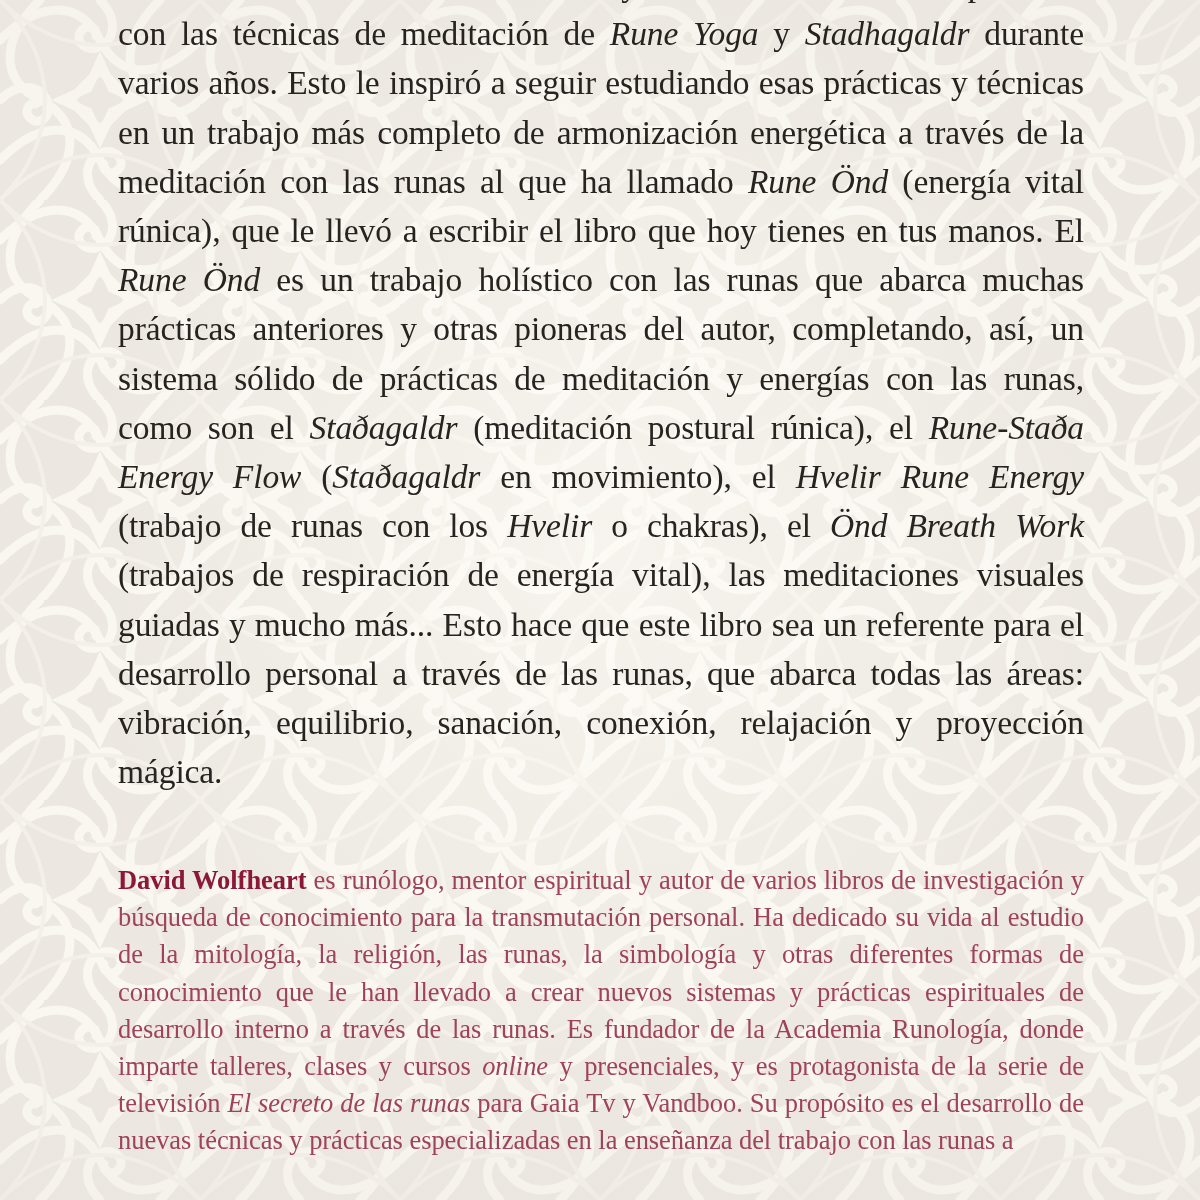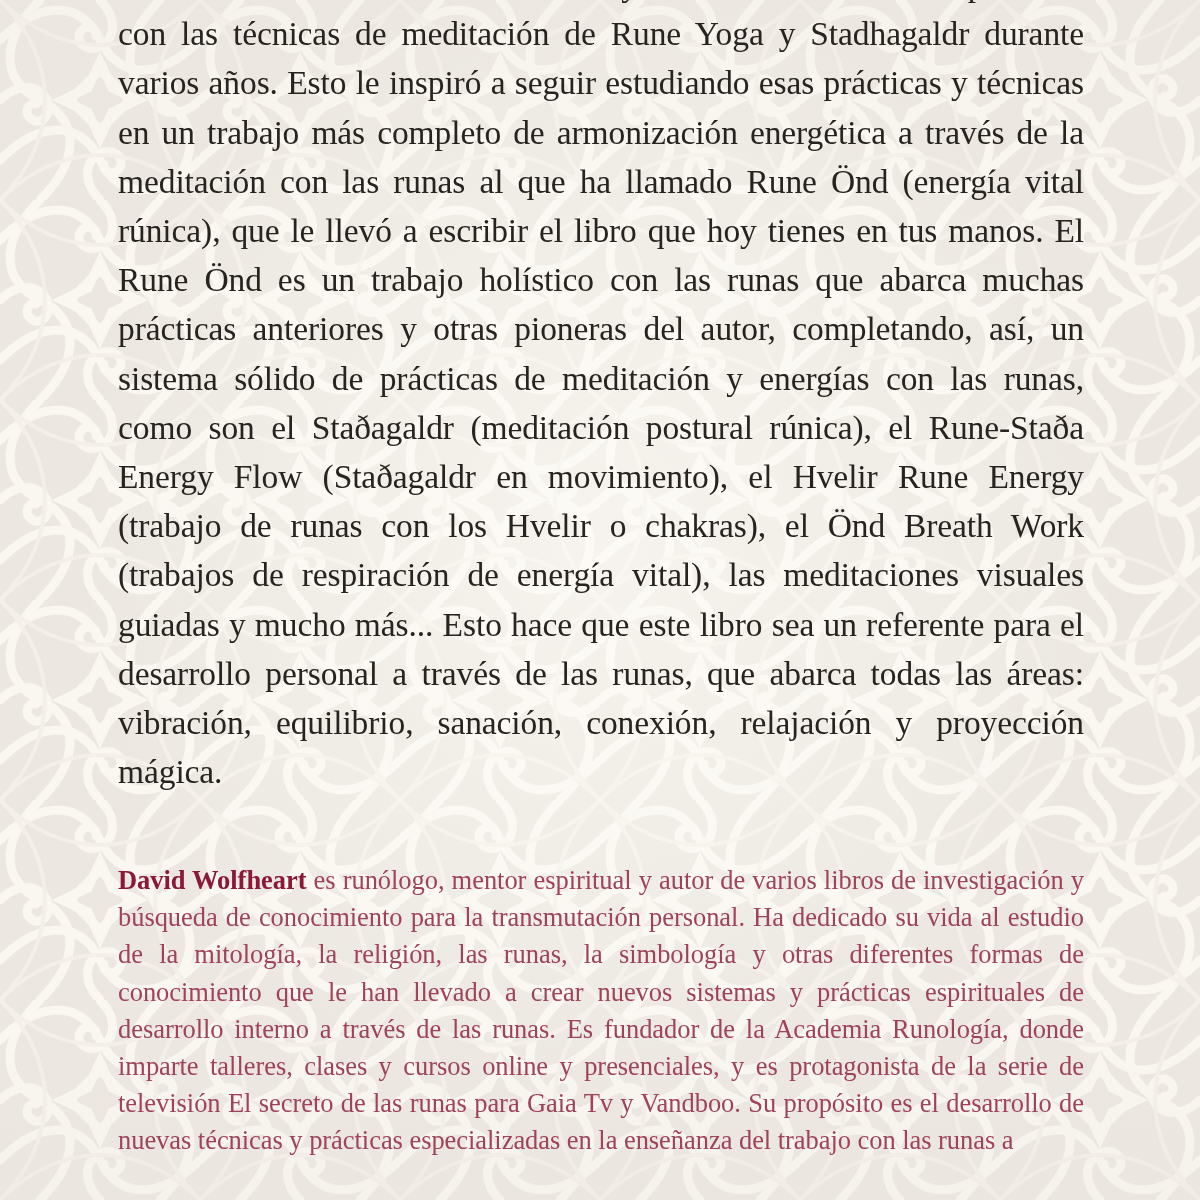--- a/index.html
+++ b/index.html
@@ -64,21 +64,21 @@
     color: #9e4358;
     letter-spacing: -0.05px;
   }
 
   #par-author .author-name {
     font-weight: bold;
     color: #8c1838;
     margin-top: 40px;
   }
 
-  .it { }
+  .it { font-style: italic; }
 
   
   #paper-tint {
     position: absolute;
     inset: 0;
     z-index: 1;
     pointer-events: none;
     background:
       radial-gradient(ellipse at 50% 45%, rgba(255,253,249,0.55) 0%, rgba(255,253,249,0.0) 62%),
       linear-gradient(180deg, rgba(235,230,222,0.25) 0%, rgba(246,243,237,0.0) 18%, rgba(246,243,237,0.0) 85%, rgba(233,228,220,0.28) 100%);

